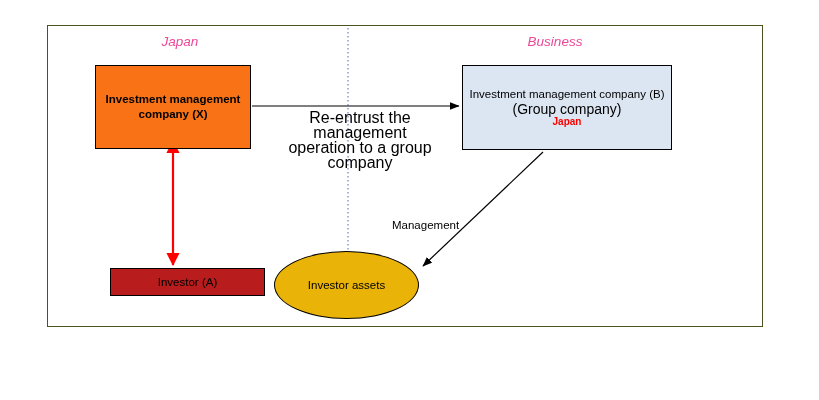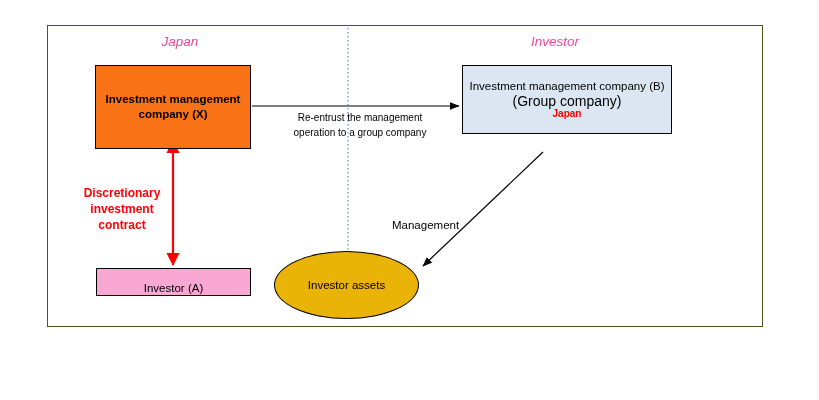--- a/index.html
+++ b/index.html
@@ -71,44 +71,43 @@
   #box-company-x .line-sub {
     font-size: 10px;
     font-weight: bold;
     line-height: 13px;
     margin-top: 1px;
   }
   #box-company-b {
     left: 462px;
     top: 65px;
     width: 210px;
-    height: 69px;
+    height: 85px;
     background: #dce6f2;
   }
   #box-company-b .line-main {
     font-size: 11.5px;
     line-height: 15px;
   }
   #box-company-b .line-sub {
     font-size: 14px;
     line-height: 14px;
   }
   #box-company-b .line-note {
     font-size: 10px;
     font-weight: bold;
     color: #ff0000;
     line-height: 12px;
   }
   #box-investor-a {
-    left: 96px;
+    left: 110px;
     top: 268px;
     width: 155px;
     height: 28px;
-    background: #f9a8d4;
-    justify-content: flex-end;
+    background: #b91c1c;
   }
   #box-investor-a .line-main {
     font-size: 11.5px;
     line-height: 14px;
   }
 
   
   #ellipse-investor-assets {
     left: 274px;
     top: 251px;
@@ -131,21 +130,21 @@
   
   .edge-label {
     color: #000000;
     text-align: center;
     white-space: pre-line;
   }
   #label-reentrust {
     left: 270px;
     top: 110px;
     width: 180px;
-    font-size: 10px;
+    font-size: 16px;
     line-height: 15px;
   }
   #label-management {
     left: 392px;
     top: 198px;
     width: 92px;
     font-size: 11.5px;
     line-height: 15px;
     text-align: left;
     margin-top: 20px;
@@ -193,21 +192,21 @@
     <line x1="348" y1="28" x2="348" y2="266" stroke="#5b7fbf" stroke-width="1.1" stroke-dasharray="1.6 2.4"></line>
 
     <line x1="252" y1="106" x2="459" y2="106" stroke="#000000" stroke-width="1.2" marker-end="url(#arrow-black)"></line>
 
     <line x1="543" y1="152" x2="423" y2="266" stroke="#000000" stroke-width="1.2" marker-end="url(#arrow-black)"></line>
 
     <line x1="173" y1="152" x2="173" y2="265" stroke="#ff0000" stroke-width="2.2" marker-start="url(#arrow-red-start)" marker-end="url(#arrow-red-end)"></line>
   </svg>
 
   <div class="abs region-label" id="region-label-japan">Japan</div>
-  <div class="abs region-label" id="region-label-overseas">Investor</div>
+  <div class="abs region-label" id="region-label-overseas">Business</div>
 
   <div class="abs node-box" id="box-company-x">
     <div class="line-main">Investment management
 company (X)</div>
   </div>
 
   <div class="abs node-box" id="box-company-b">
     <div class="line-main">Investment management
 company (B)</div>
     <div class="line-sub">(Group company)</div>
@@ -220,17 +219,14 @@
 
   <div class="abs" id="ellipse-investor-assets">
     <div class="line-main">Investor assets</div>
   </div>
 
   <div class="abs edge-label" id="label-reentrust">Re-entrust the management
 operation to a group company</div>
 
   <div class="abs edge-label" id="label-management">Management</div>
 
-  <div class="abs edge-label" id="label-discretionary">Discretionary
-investment
-contract</div>
 
 </div>
 
 </body></html>

